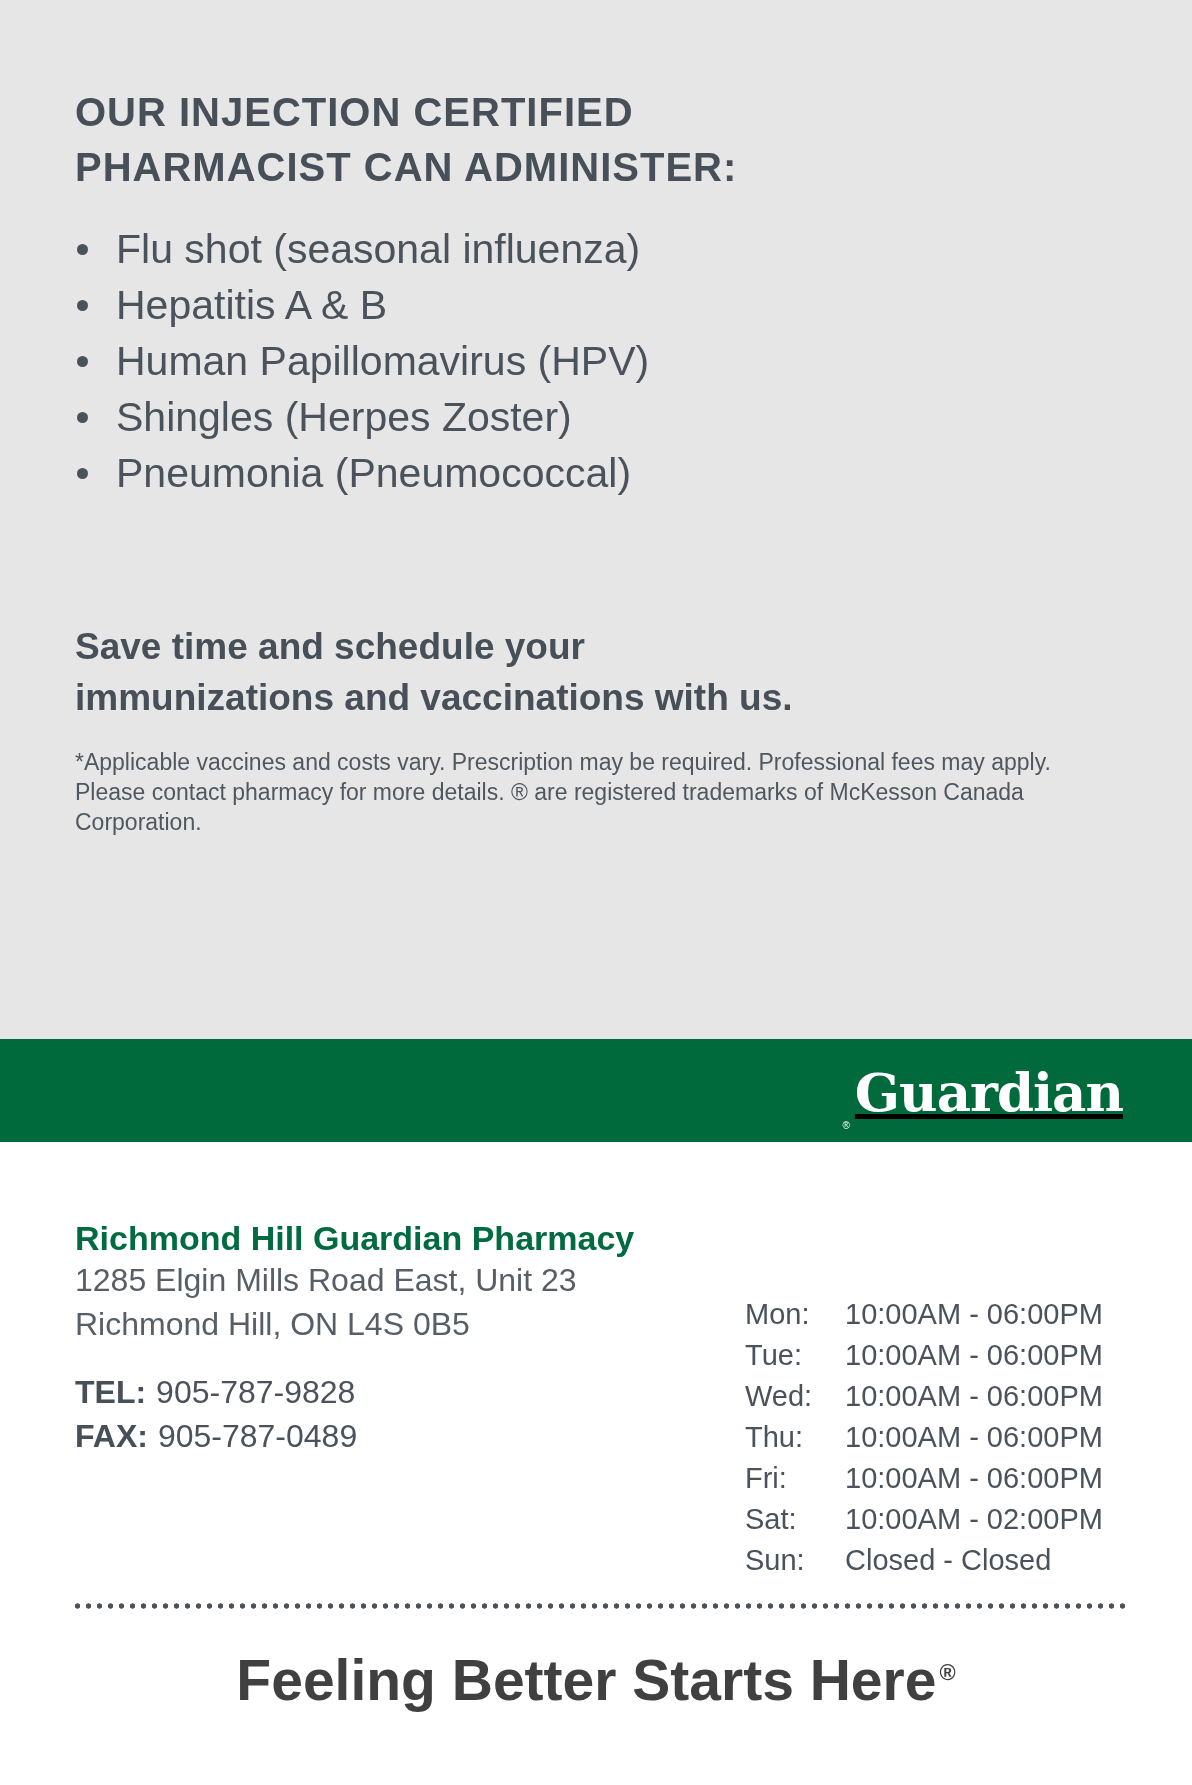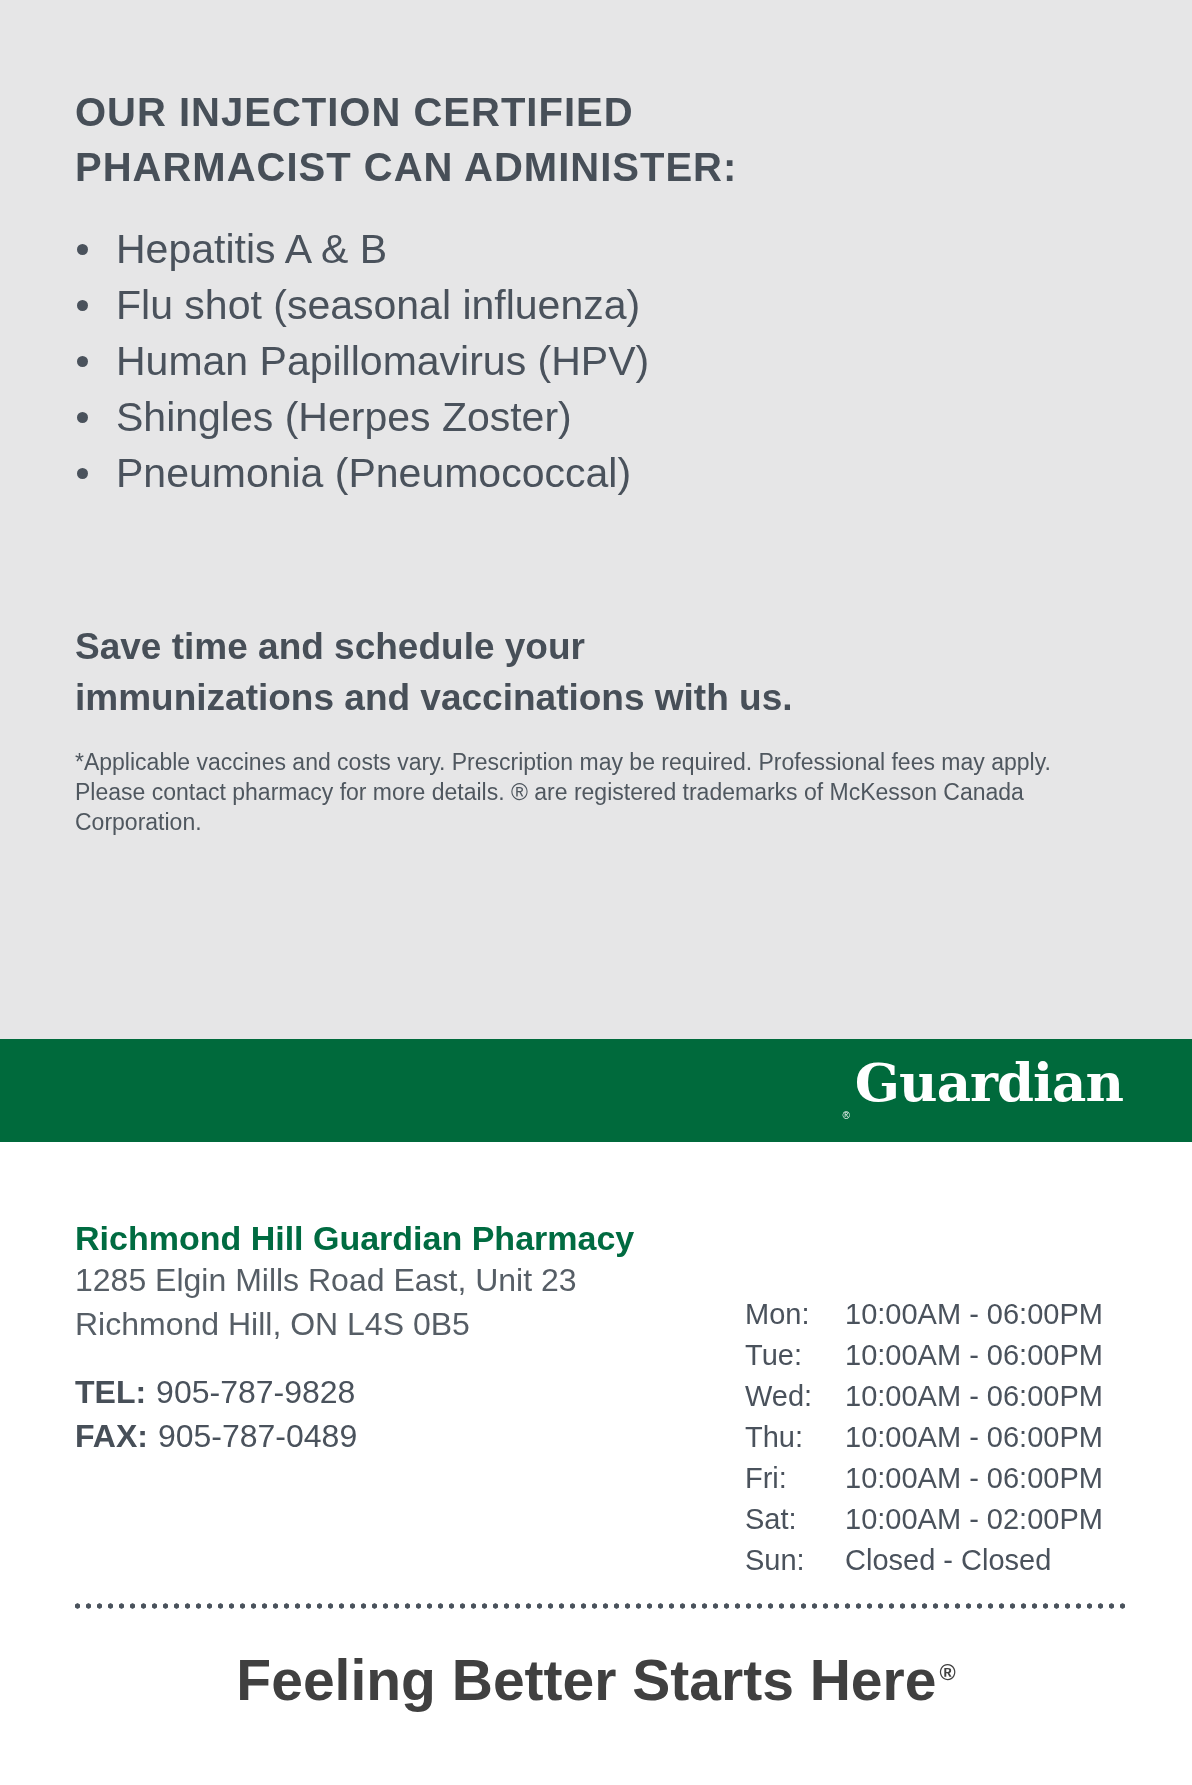--- a/index.html
+++ b/index.html
@@ -66,21 +66,21 @@
   .disclaimer-line { display:block; }
 
   
   .green-band {
     position:relative;
     width:100%; height:103px;
     background:#006a3c;
   }
   .logo {
     position:absolute;
-    right:69px; top:15px;
+    right:69px; top:25px;text-decoration:underline;
   }
   .logo-text {
     display:block;
     font-family:"DejaVu Serif", serif;
     font-weight:bold;
     font-size:53px;
     line-height:56px;
     letter-spacing:-1px;
     color:#ffffff;
   }
@@ -174,25 +174,25 @@
 
   <div class="gray-panel">
     <div class="heading">
       <span class="heading-line">OUR INJECTION CERTIFIED</span>
       <span class="heading-line">PHARMACIST CAN ADMINISTER:</span>
     </div>
 
     <ul class="bullet-list">
       <li class="bullet-item">
         <span class="bullet-dot"></span>
+        <span>Flu shot (seasonal influenza)</span>
+      </li>
+      <li class="bullet-item">
+        <span class="bullet-dot"></span>
         <span>Hepatitis A &amp; B</span>
-      </li>
-      <li class="bullet-item">
-        <span class="bullet-dot"></span>
-        <span>Flu shot (seasonal influenza)</span>
       </li>
       <li class="bullet-item">
         <span class="bullet-dot"></span>
         <span>Human Papillomavirus (HPV)</span>
       </li>
       <li class="bullet-item">
         <span class="bullet-dot"></span>
         <span>Shingles (Herpes Zoster)</span>
       </li>
       <li class="bullet-item">

